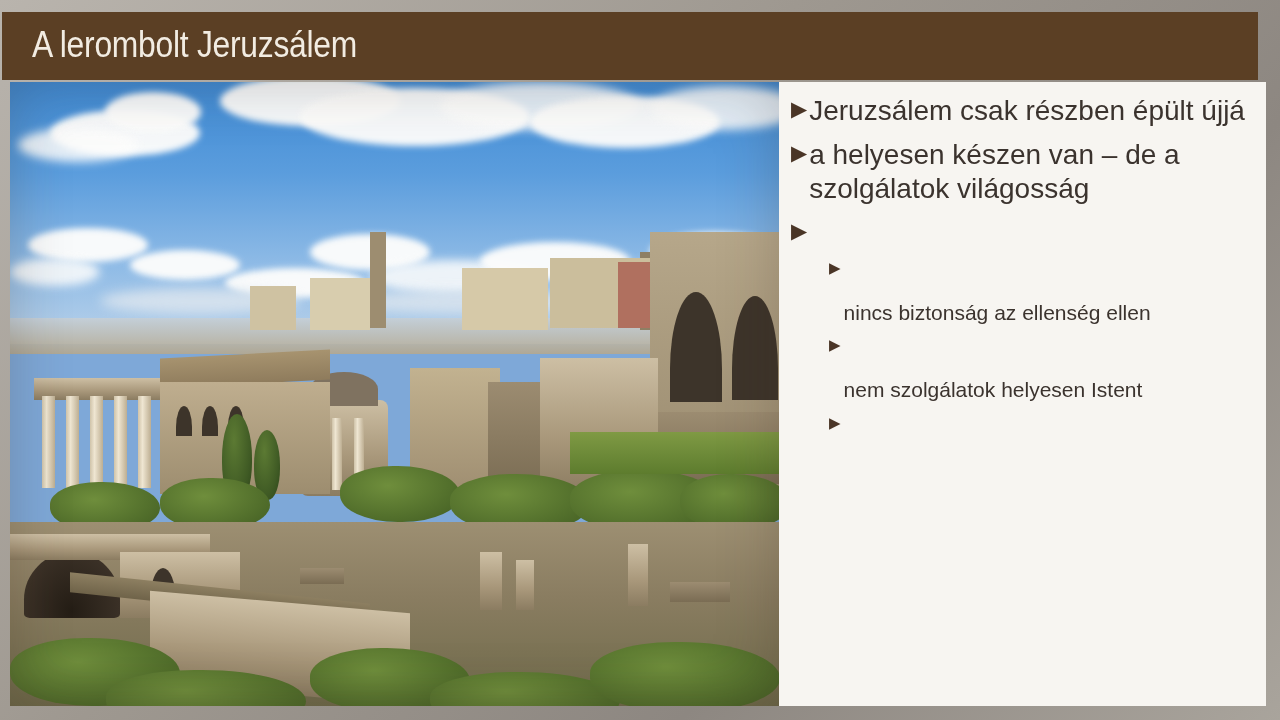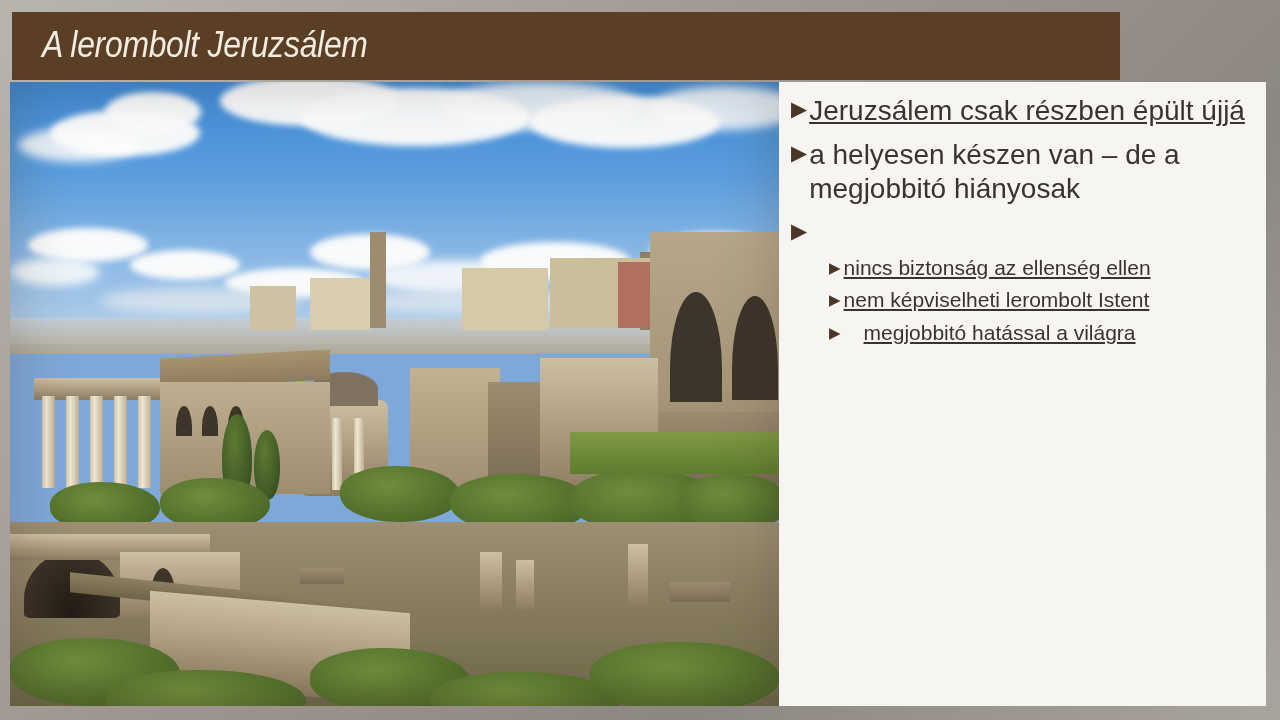--- a/index.html
+++ b/index.html
@@ -15,26 +15,25 @@
   #slide-frame {
     position: relative;
     width: 1280px;
     height: 720px;
     background: linear-gradient(135deg, #b9b4ad 0%, #9e9890 40%, #8d8781 70%, #a9a49c 100%);
   }
 
   
   #title-banner {
     position: absolute;
-    left: 12px;
+    left: 2px;
     top: 12px;
-    width: 1108px;
+    width: 1256px;
     height: 68px;
     background: #5b3f24;
-    font-style: italic;
   }
   #title-text {
     position: absolute;
     left: 30px;
     top: 50%;
     transform: translateY(-52%);
     color: #f2ece2;
     font-size: 37px;
     font-weight: 400;
     letter-spacing: -0.3px;
@@ -169,24 +168,25 @@
     font-size: 15px;
     line-height: 1.2;
     margin-right: 3px;
     margin-top: 4px;
   }
   .bullet-l2 .txt {
     color: #3b332e;
     font-size: 21px;
     line-height: 1.22;
     font-family: "Liberation Sans Narrow", "Liberation Sans", sans-serif;
+    margin-top: 45px;
   }
   .bullet-l2 .txt .cont { display: block; padding-left: 20px; }
 
-  .nowrapline { white-space: nowrap; text-decoration: underline; }
+  .nowrapline { white-space: nowrap; }
 </style>
 </head>
 <body>
 
 <div id="slide-frame">
 
   <div id="title-banner">
     <div id="title-text" class="squeeze">A lerombolt Jeruzsálem</div>
   </div>
 
@@ -295,41 +295,41 @@
     <div id="bullet-panel">
 
       <div class="bullet-l1">
         <span class="marker">▶</span>
         <span class="txt nowrapline">Jeruzsálem csak részben épült újjá</span>
       </div>
 
       <div class="bullet-l1">
         <span class="marker">▶</span>
         <span class="txt"><span>a helyesen készen van – de a</span>
-          <span>megjobbitó hiányosak</span></span>
+          <span>szolgálatok világosság</span></span>
       </div>
 
       <div class="bullet-l1">
         <span class="marker">▶</span>
       </div>
 
       <div class="sub-group">
 
         <div class="bullet-l2">
           <span class="marker">▶</span>
           <span class="txt nowrapline">nincs biztonság az ellenség ellen</span>
         </div>
 
         <div class="bullet-l2">
           <span class="marker">▶</span>
-          <span class="txt nowrapline">nem képviselheti lerombolt Istent</span>
+          <span class="txt nowrapline">nem szolgálatok helyesen Istent</span>
         </div>
 
         <div class="bullet-l2">
           <span class="marker">▶</span>
-          <span class="txt"><span class="cont nowrapline">megjobbitó hatással a világra</span></span>
+          <span class="txt"></span>
         </div>
 
       </div>
     </div>
 
   </div>
 </div>
 
 </body></html>

